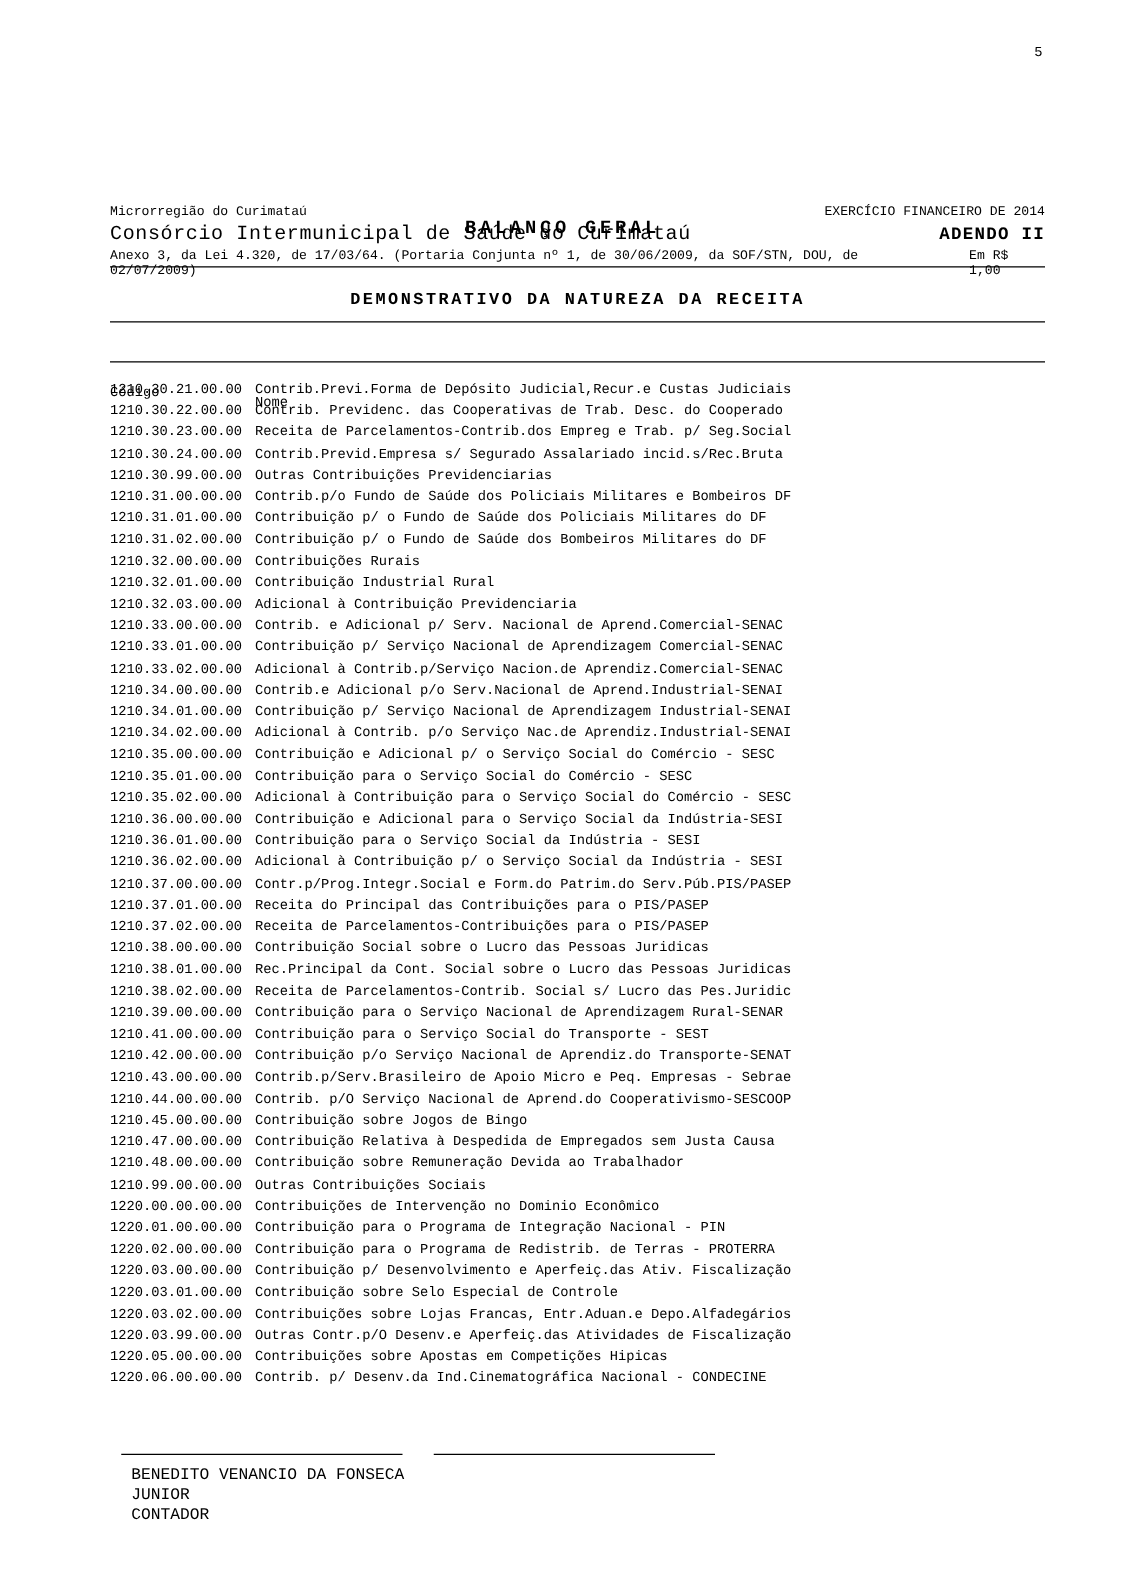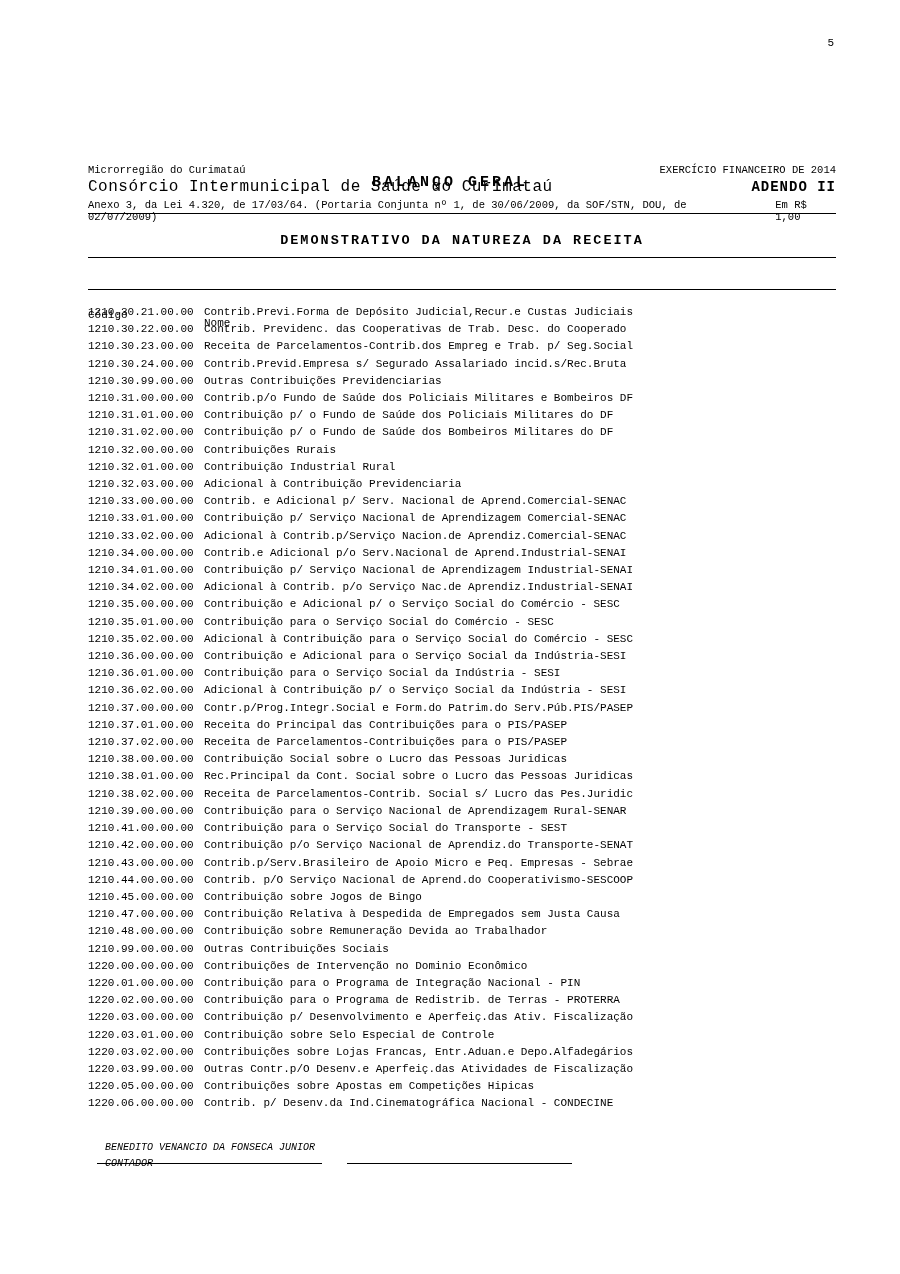--- a/index.html
+++ b/index.html
@@ -20,21 +20,21 @@
   }
   .content {
     position: absolute; left: 88px; top: 0; width: 748px;
   }
   .doc-title {
     position: absolute; top: 147px; left: 0; width: 100%;
     text-align: center; font-size: 15px; font-weight: bold; letter-spacing: 3px; margin-top: 27px;
   }
   .hdr-row {
     position: absolute; left: 0; width: 100%;
-    display: flex; justify-content: space-between; align-items: center; gap: 37px;
+    display: flex; justify-content: space-between; align-items: flex-end; gap: 37px;
   }
   .hdr-row-1 { top: 164px; }
   .hdr-row-2 { top: 178px; }
   .hdr-row-3 { top: 199px; }
   .small { font-size: 10.5px; }
   .entity { font-size: 16px; font-weight: normal; letter-spacing: 0.5px; }
   .adendo { font-size: 14px; font-weight: bold; letter-spacing: 1px; }
   .rule {
     position: absolute; left: 0; width: 100%;
     border-top: 1px solid #000; height: 0;
@@ -59,22 +59,22 @@
   .row { display: flex; }
   .row .code { width: 116px; flex: 0 0 116px; }
   .row .name { flex: 1; }
   .sig-line {
     position: absolute; top: 1163px;
     width: 225px; border-top: 1px solid #000; height: 0;
   }
   .sig-line-1 { left: 9px; }
   .sig-line-2 { left: 259px; }
   .sig-block {
-    position: absolute; top: 1140px; left: 17px; width: 230px;
-    font-size: 10px; line-height: 16px; font-style: italic;
+    position: absolute; top: 1172px; left: 17px; width: 230px;
+    font-size: 13px; line-height: 16px;
   }
   .sig-title { text-align: left; }
 </style>
 </head>
 <body>
 
 <div class="page">
 
   <div class="page-number">5</div>
 

